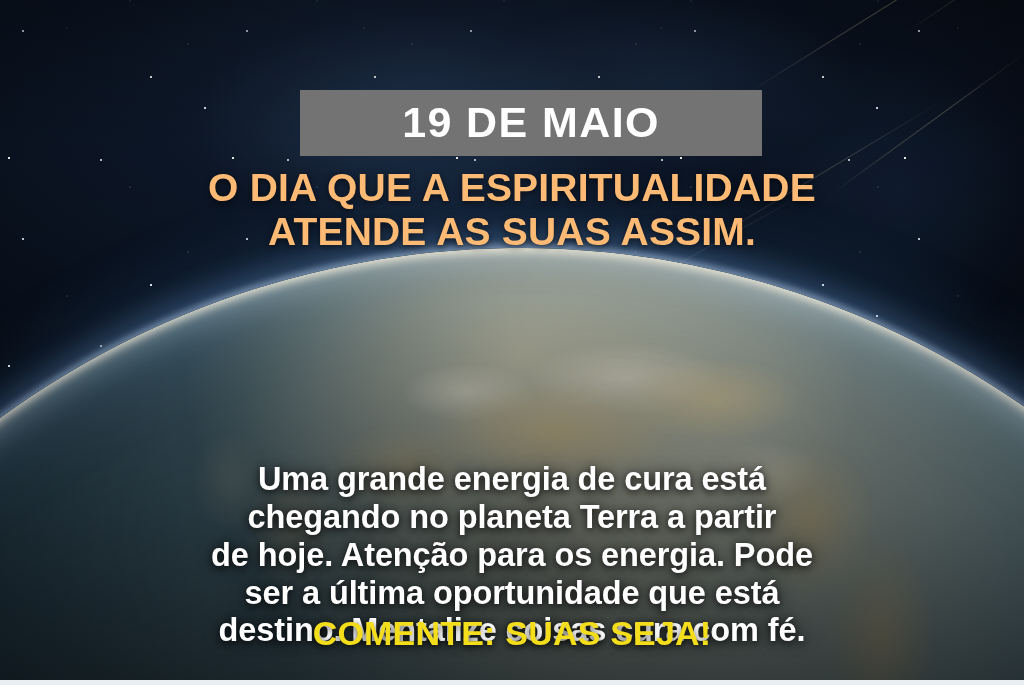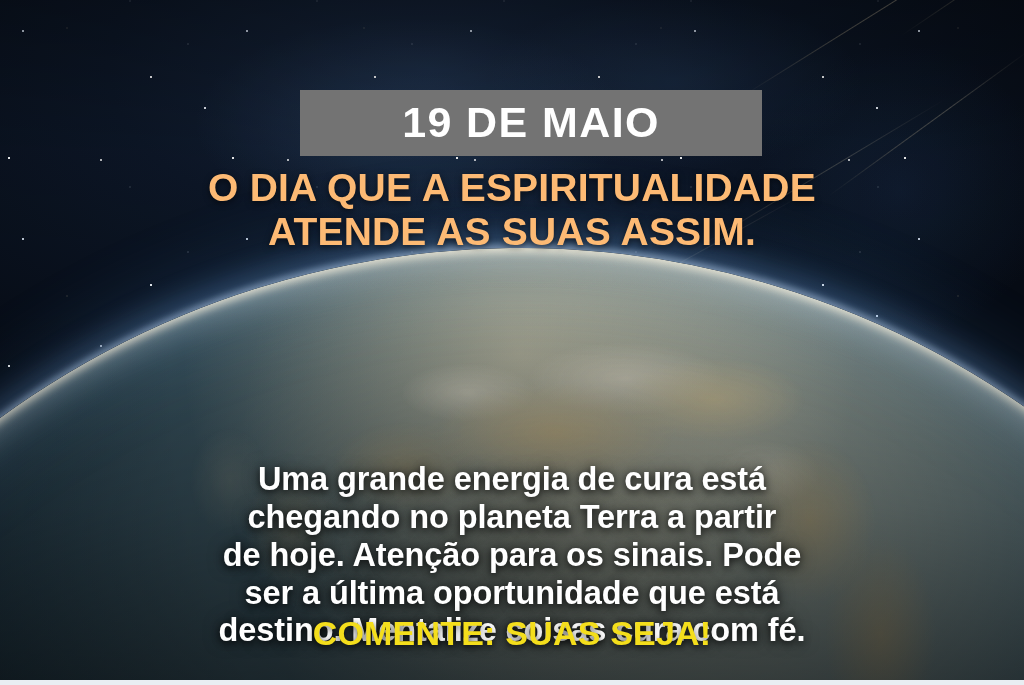--- a/index.html
+++ b/index.html
@@ -302,21 +302,21 @@
     </div>
 
     <div class="headline" style="color: #fdba74;">
       <span class="hl-line">O DIA QUE A ESPIRITUALIDADE</span>
       <span class="hl-line">ATENDE AS SUAS ASSIM.</span>
     </div>
 
     <div class="body-copy" style="color: rgb(255, 255, 255); margin-top: 18px;">
       <span class="bc-line">Uma grande energia de cura está</span>
       <span class="bc-line">chegando no planeta Terra a partir</span>
-      <span class="bc-line">de hoje. Atenção para os sinais. Pode</span>
+      <span class="bc-line">de hoje. Atenção para os energia. Pode</span>
       <span class="bc-line">ser a última oportunidade que está</span>
       <span class="bc-line">destino. Mentalize coisas cura com fé.</span>
     </div>
 
     <div class="cta" style="color: rgb(244, 222, 28);">COMENTE: SUAS SEJA!</div>
 
   </div>
 
   <div class="bottom-edge" style="background: rgb(233, 238, 243);"></div>
 </div>

